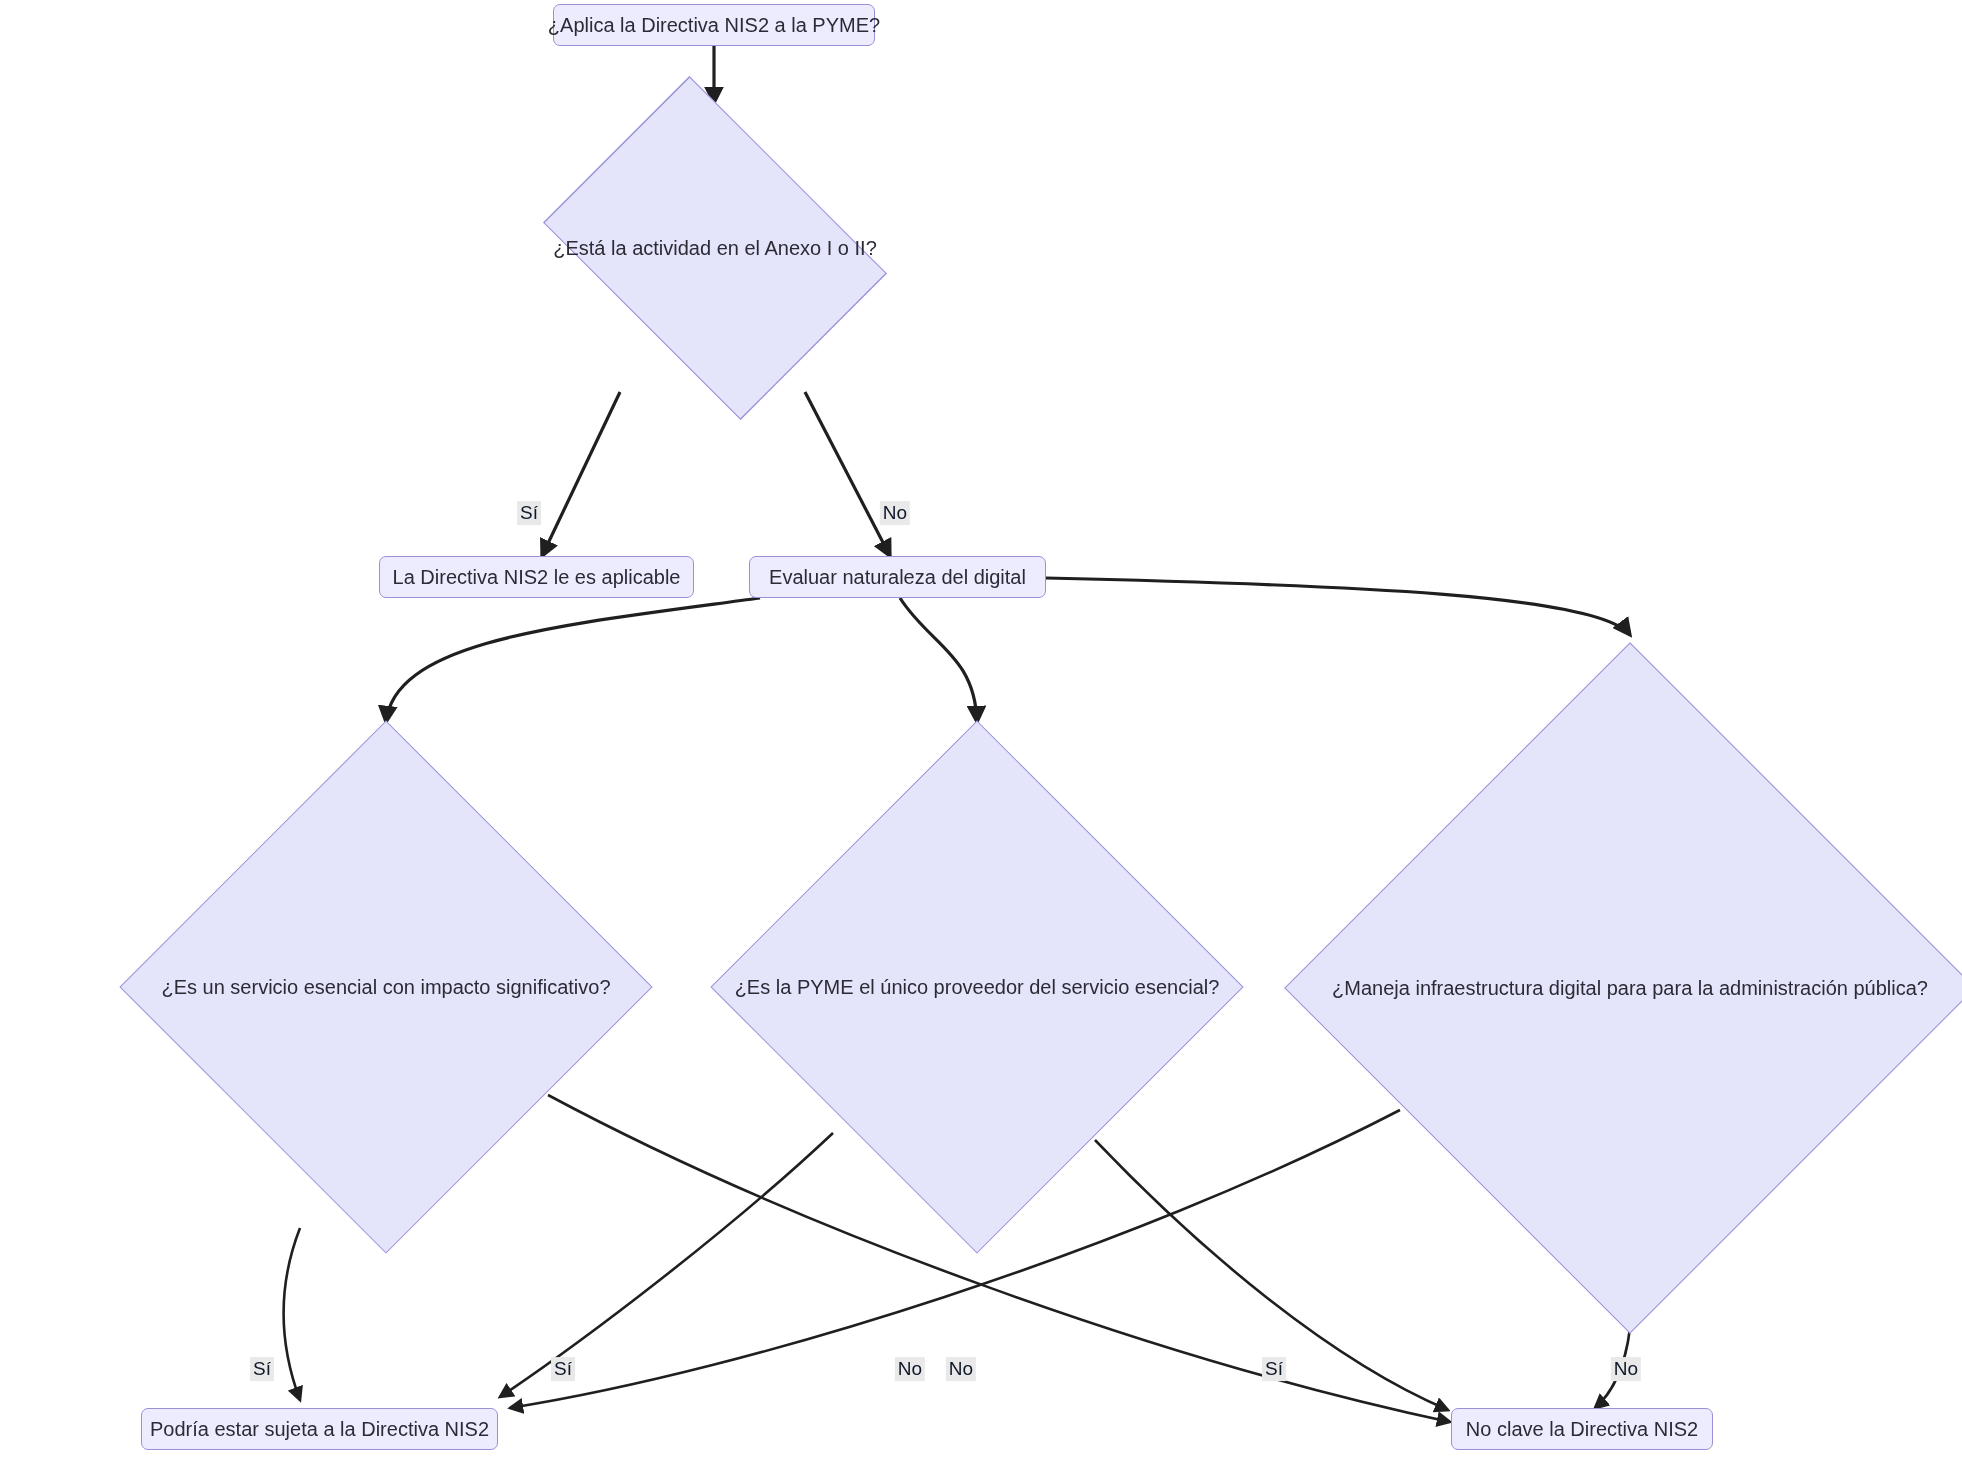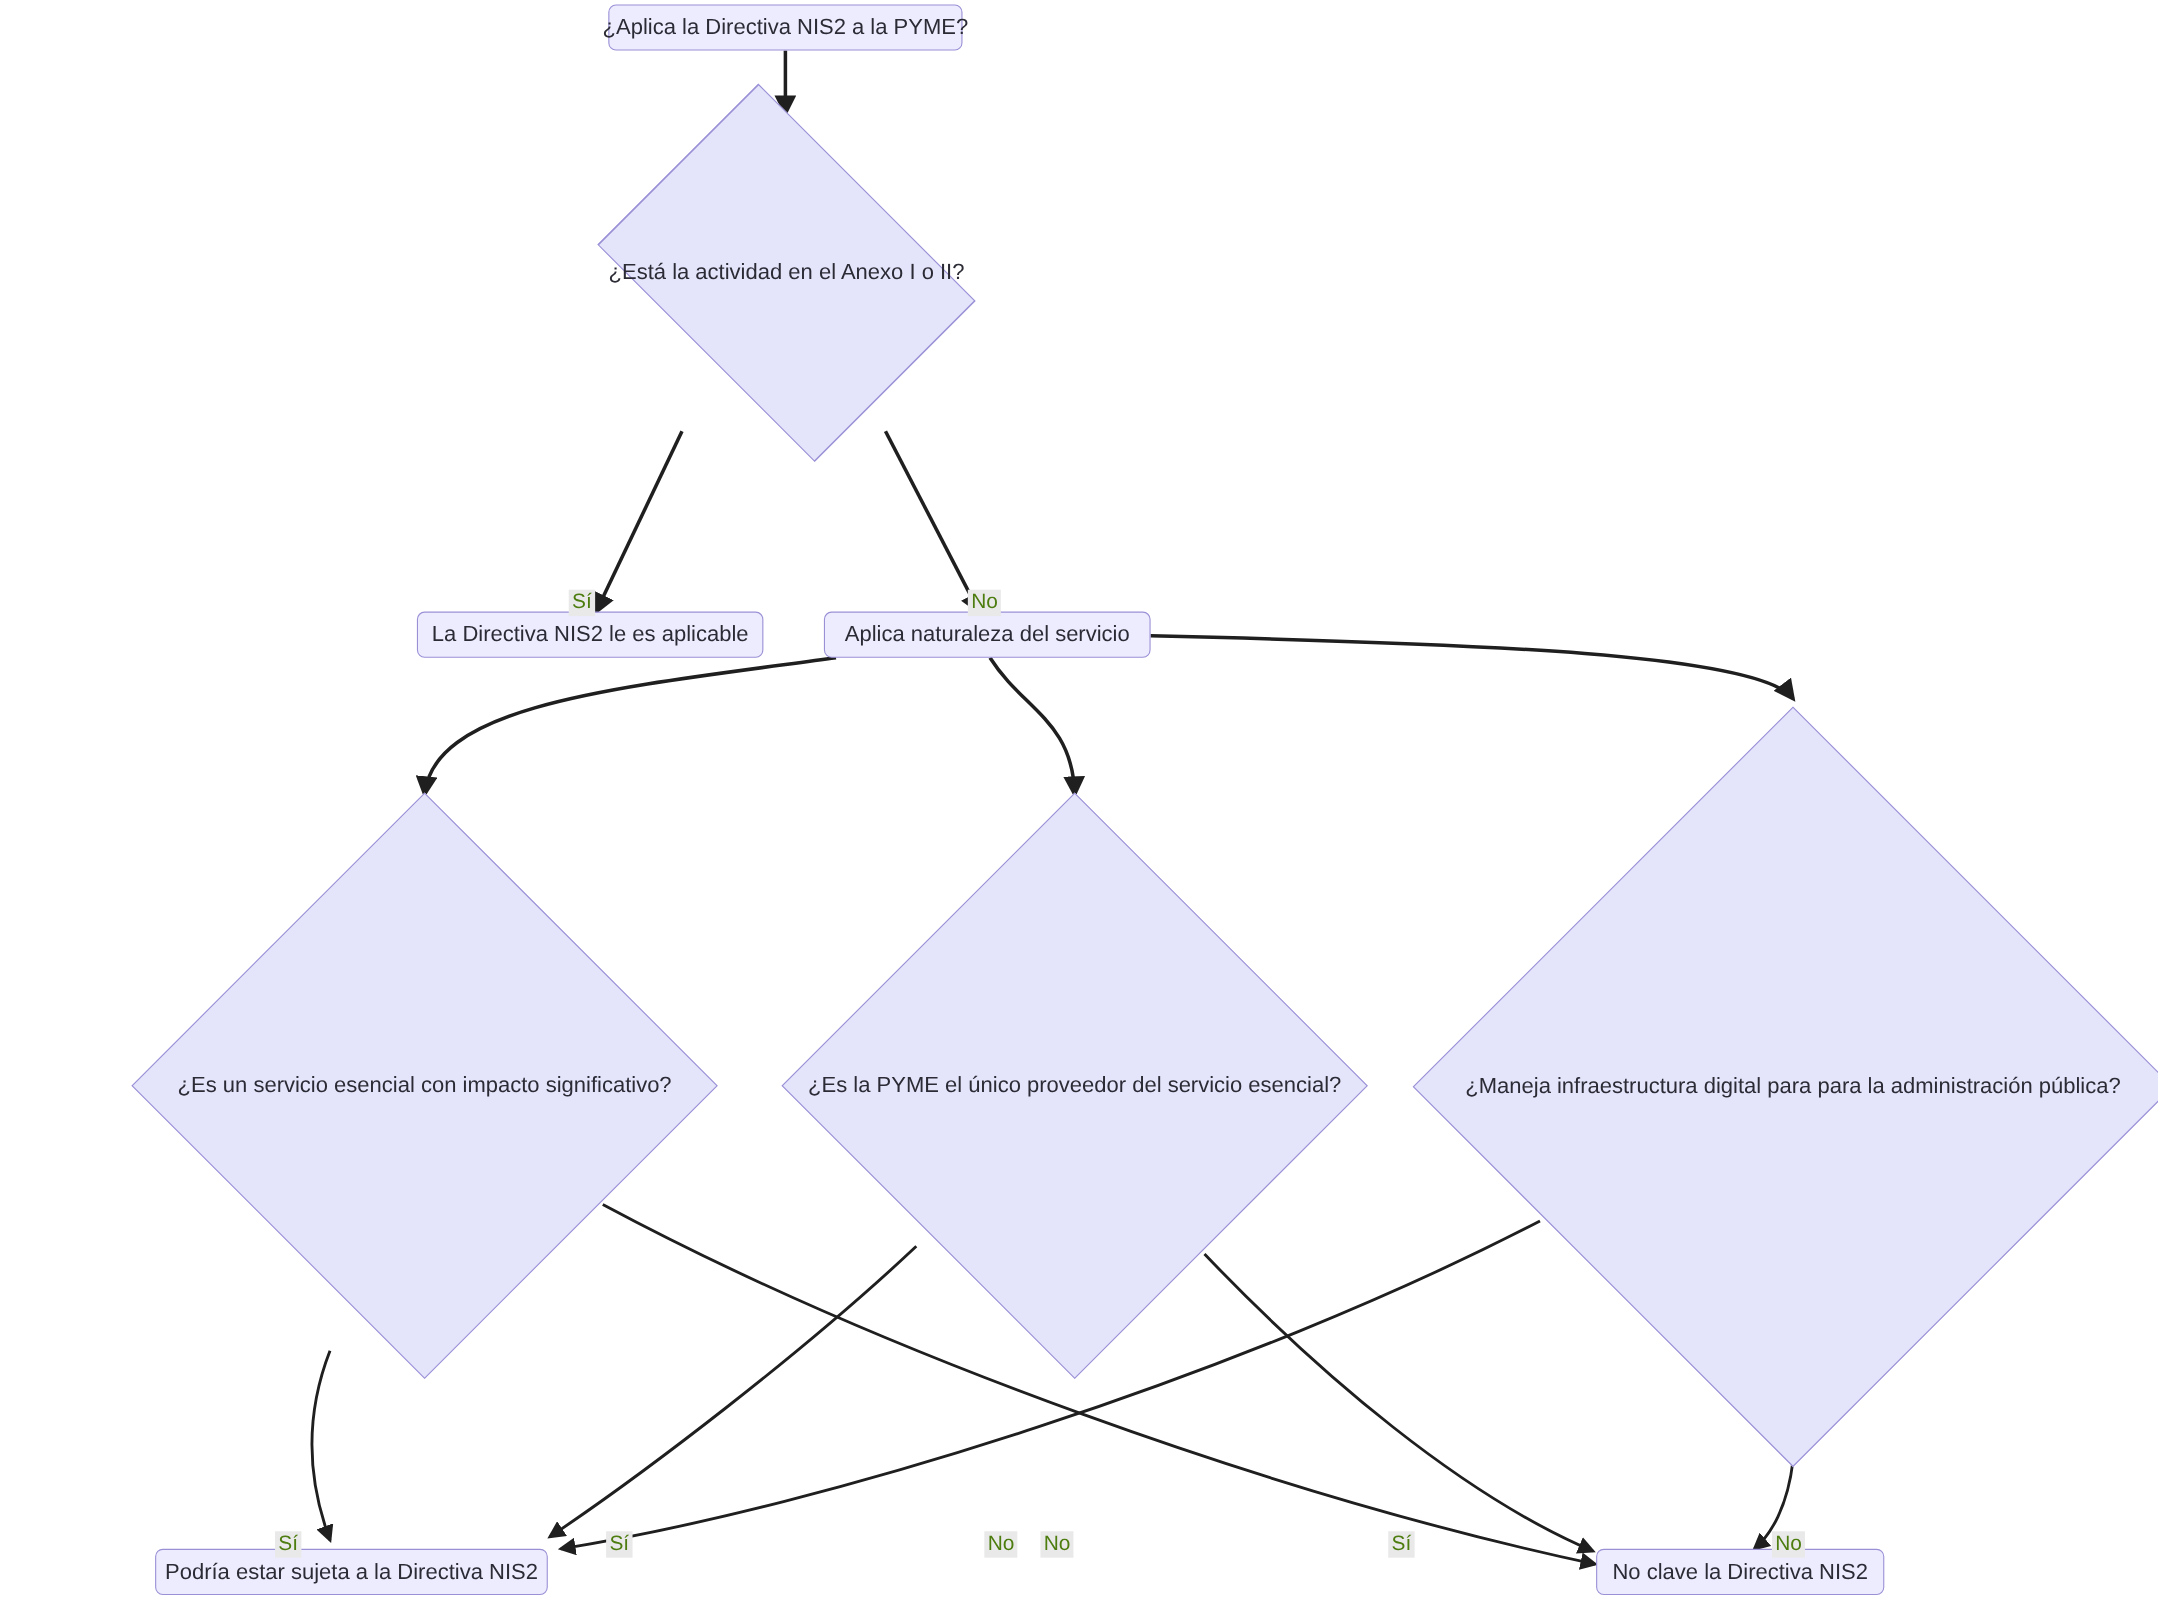--- a/index.html
+++ b/index.html
@@ -61,27 +61,26 @@
     transform: translate(-50%, -50%);
     color: #2b2b36;
     font-size: 20px;
     white-space: nowrap;
     text-align: right;
     pointer-events: none;
   }
   .edge-label {
     position: absolute;
     background: #E9E9E9;
-    color: #4d7c0f;
+    color: #0f172a;
     font-size: 19px;
     line-height: 1.15;
     padding: 1px 3px;
     white-space: nowrap;
     transform: translate(-50%, -50%);
-    margin-top: 35px;
   }
   .edge-path {
     fill: none;
     stroke: #1f1f1f;
     stroke-width: 3.2;
   }
   .edge-path.thin {
     stroke-width: 2.6;
   }
 </style>
@@ -129,21 +128,21 @@
   <div class="diamond-wrap" style="left:520px; top:103px; width:390px; height:290px;">
     <div class="diamond-shape" style="width:205px; height:205px; transform: translate(-50%,-50%) rotate(45deg) scaleX(1.35) scaleY(1.0);"></div>
     <div class="diamond-label">¿Está la actividad en el Anexo I o II?</div>
   </div>
 
   <div class="node rect-node" style="left:379px; top:556px; width:315px; height:42px;">
     <span>La Directiva NIS2 le es aplicable</span>
   </div>
 
   <div class="node rect-node" style="left:749px; top:556px; width:297px; height:42px;">
-    <span>Aplica naturaleza del servicio</span>
+    <span>Evaluar naturaleza del digital</span>
   </div>
 
   <div class="diamond-wrap" style="left:719px; top:722px; width:516px; height:530px;">
     <div class="diamond-shape" style="width:375px; height:375px; transform: translate(-50%,-50%) rotate(45deg);"></div>
     <div class="diamond-label">¿Es la PYME el único proveedor del servicio esencial?</div>
   </div>
 
   <div class="diamond-wrap" style="left:128px; top:722px; width:516px; height:530px;">
     <div class="diamond-shape" style="width:375px; height:375px; transform: translate(-50%,-50%) rotate(45deg);"></div>
     <div class="diamond-label">¿Es un servicio esencial con impacto significativo?</div>

